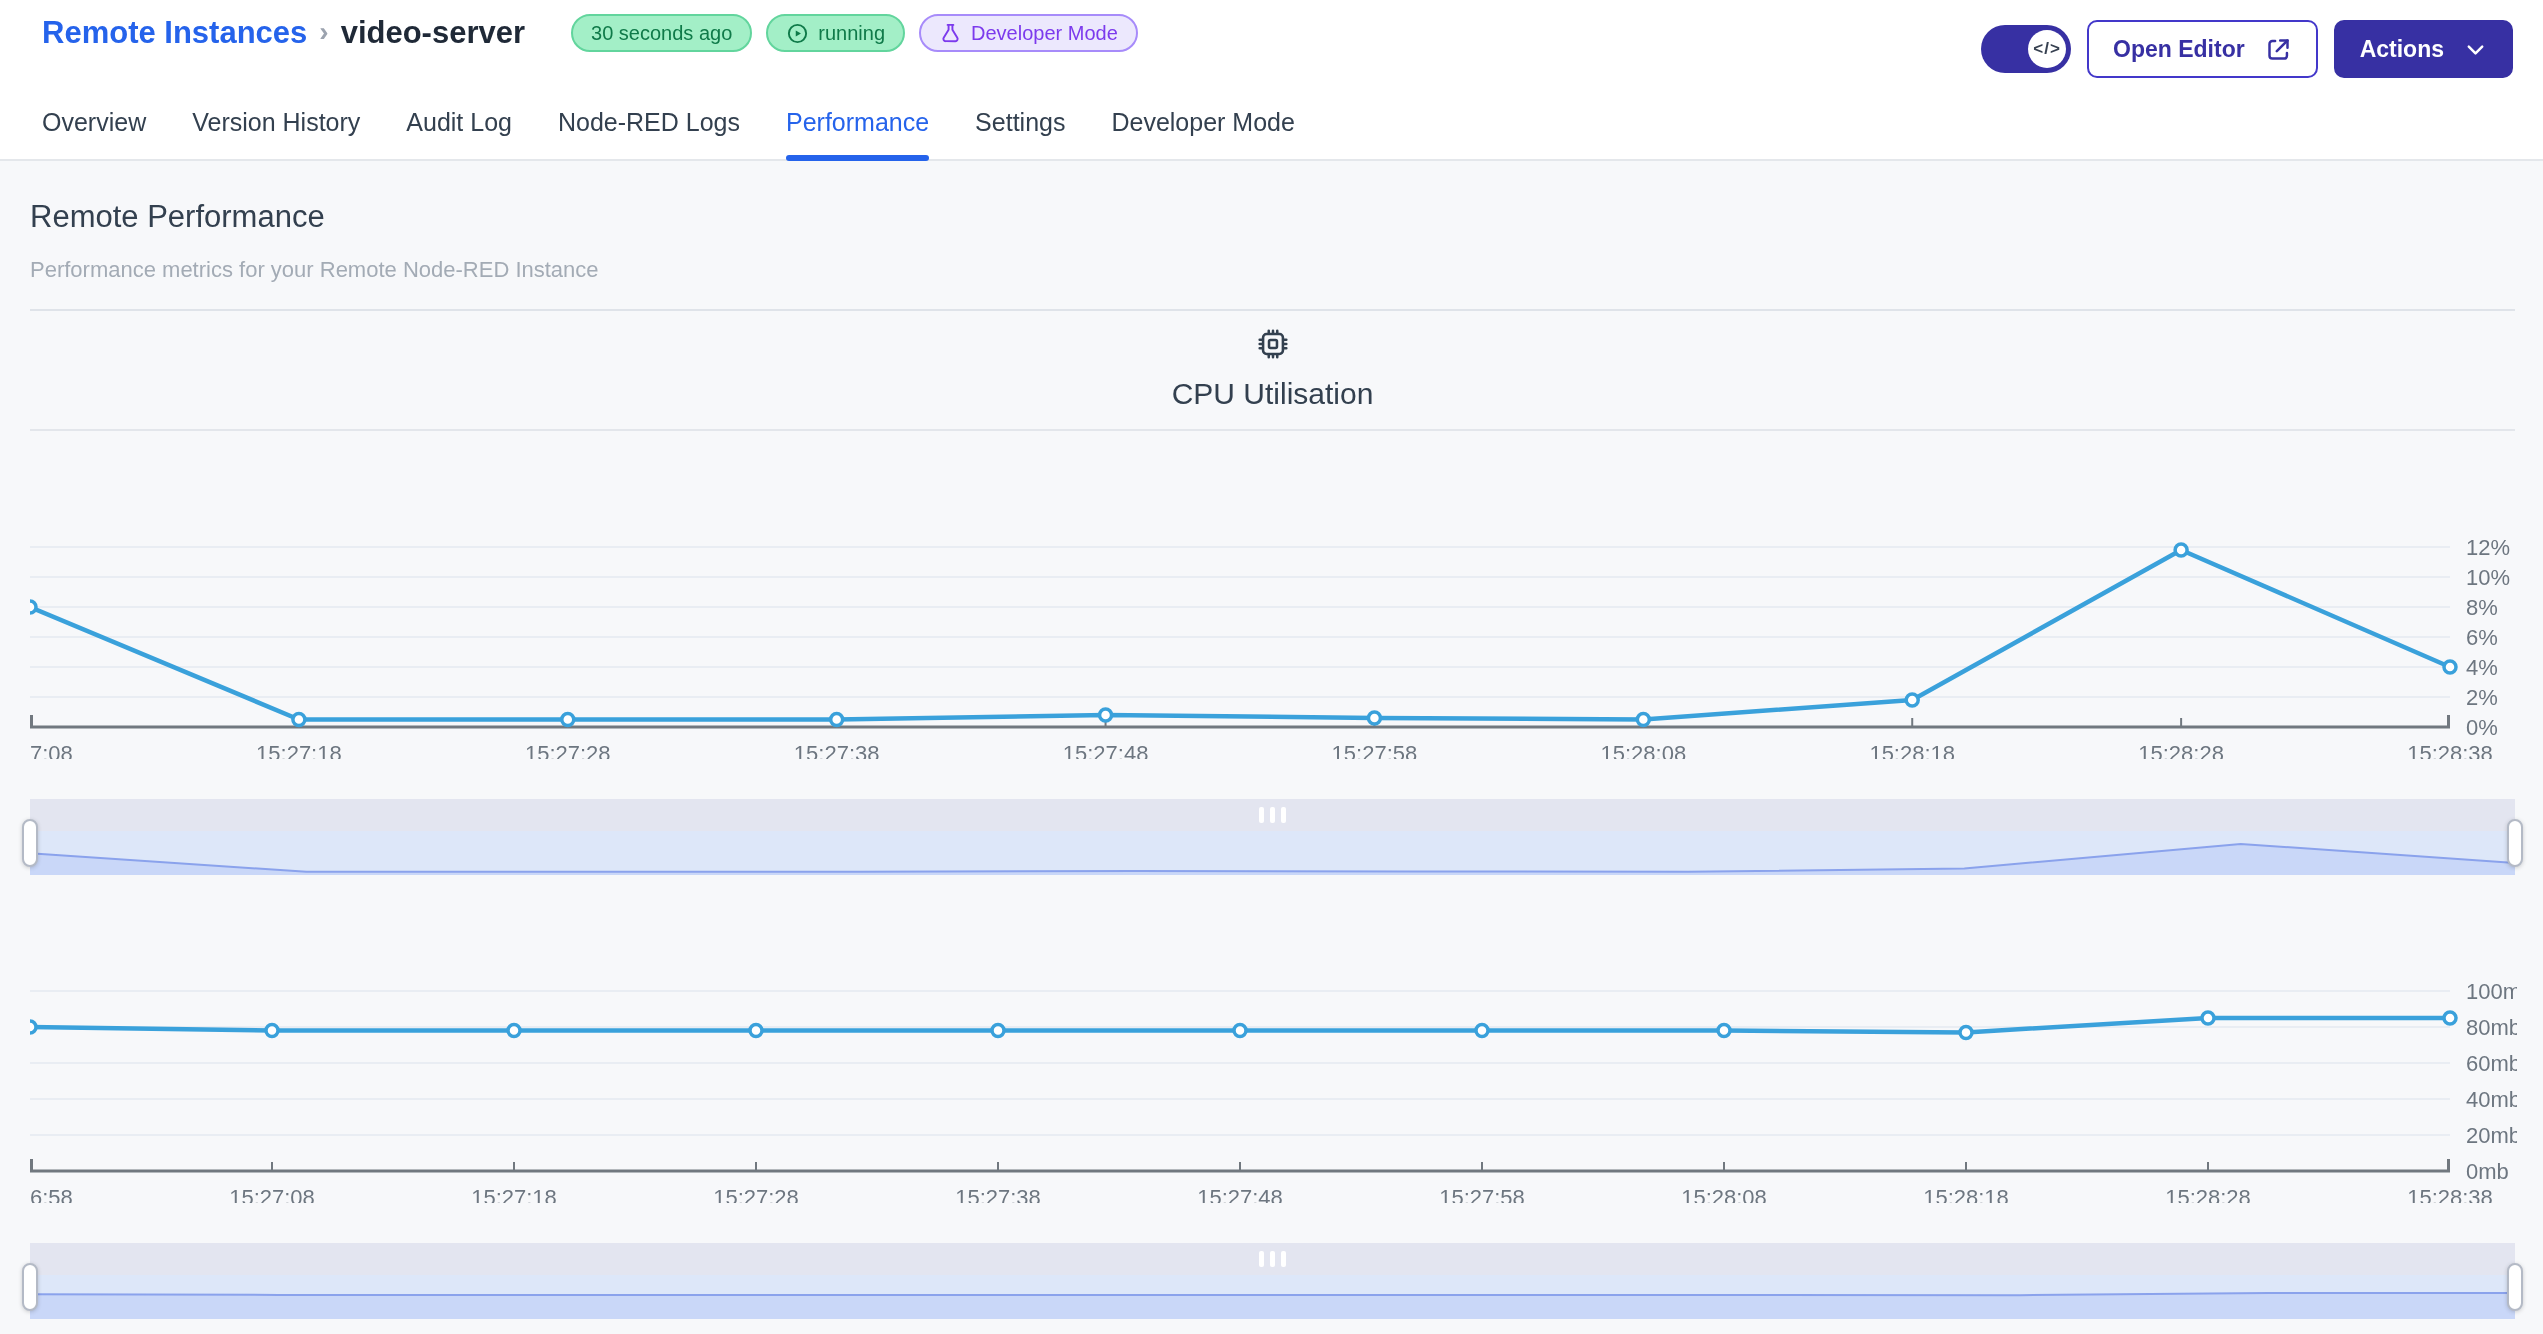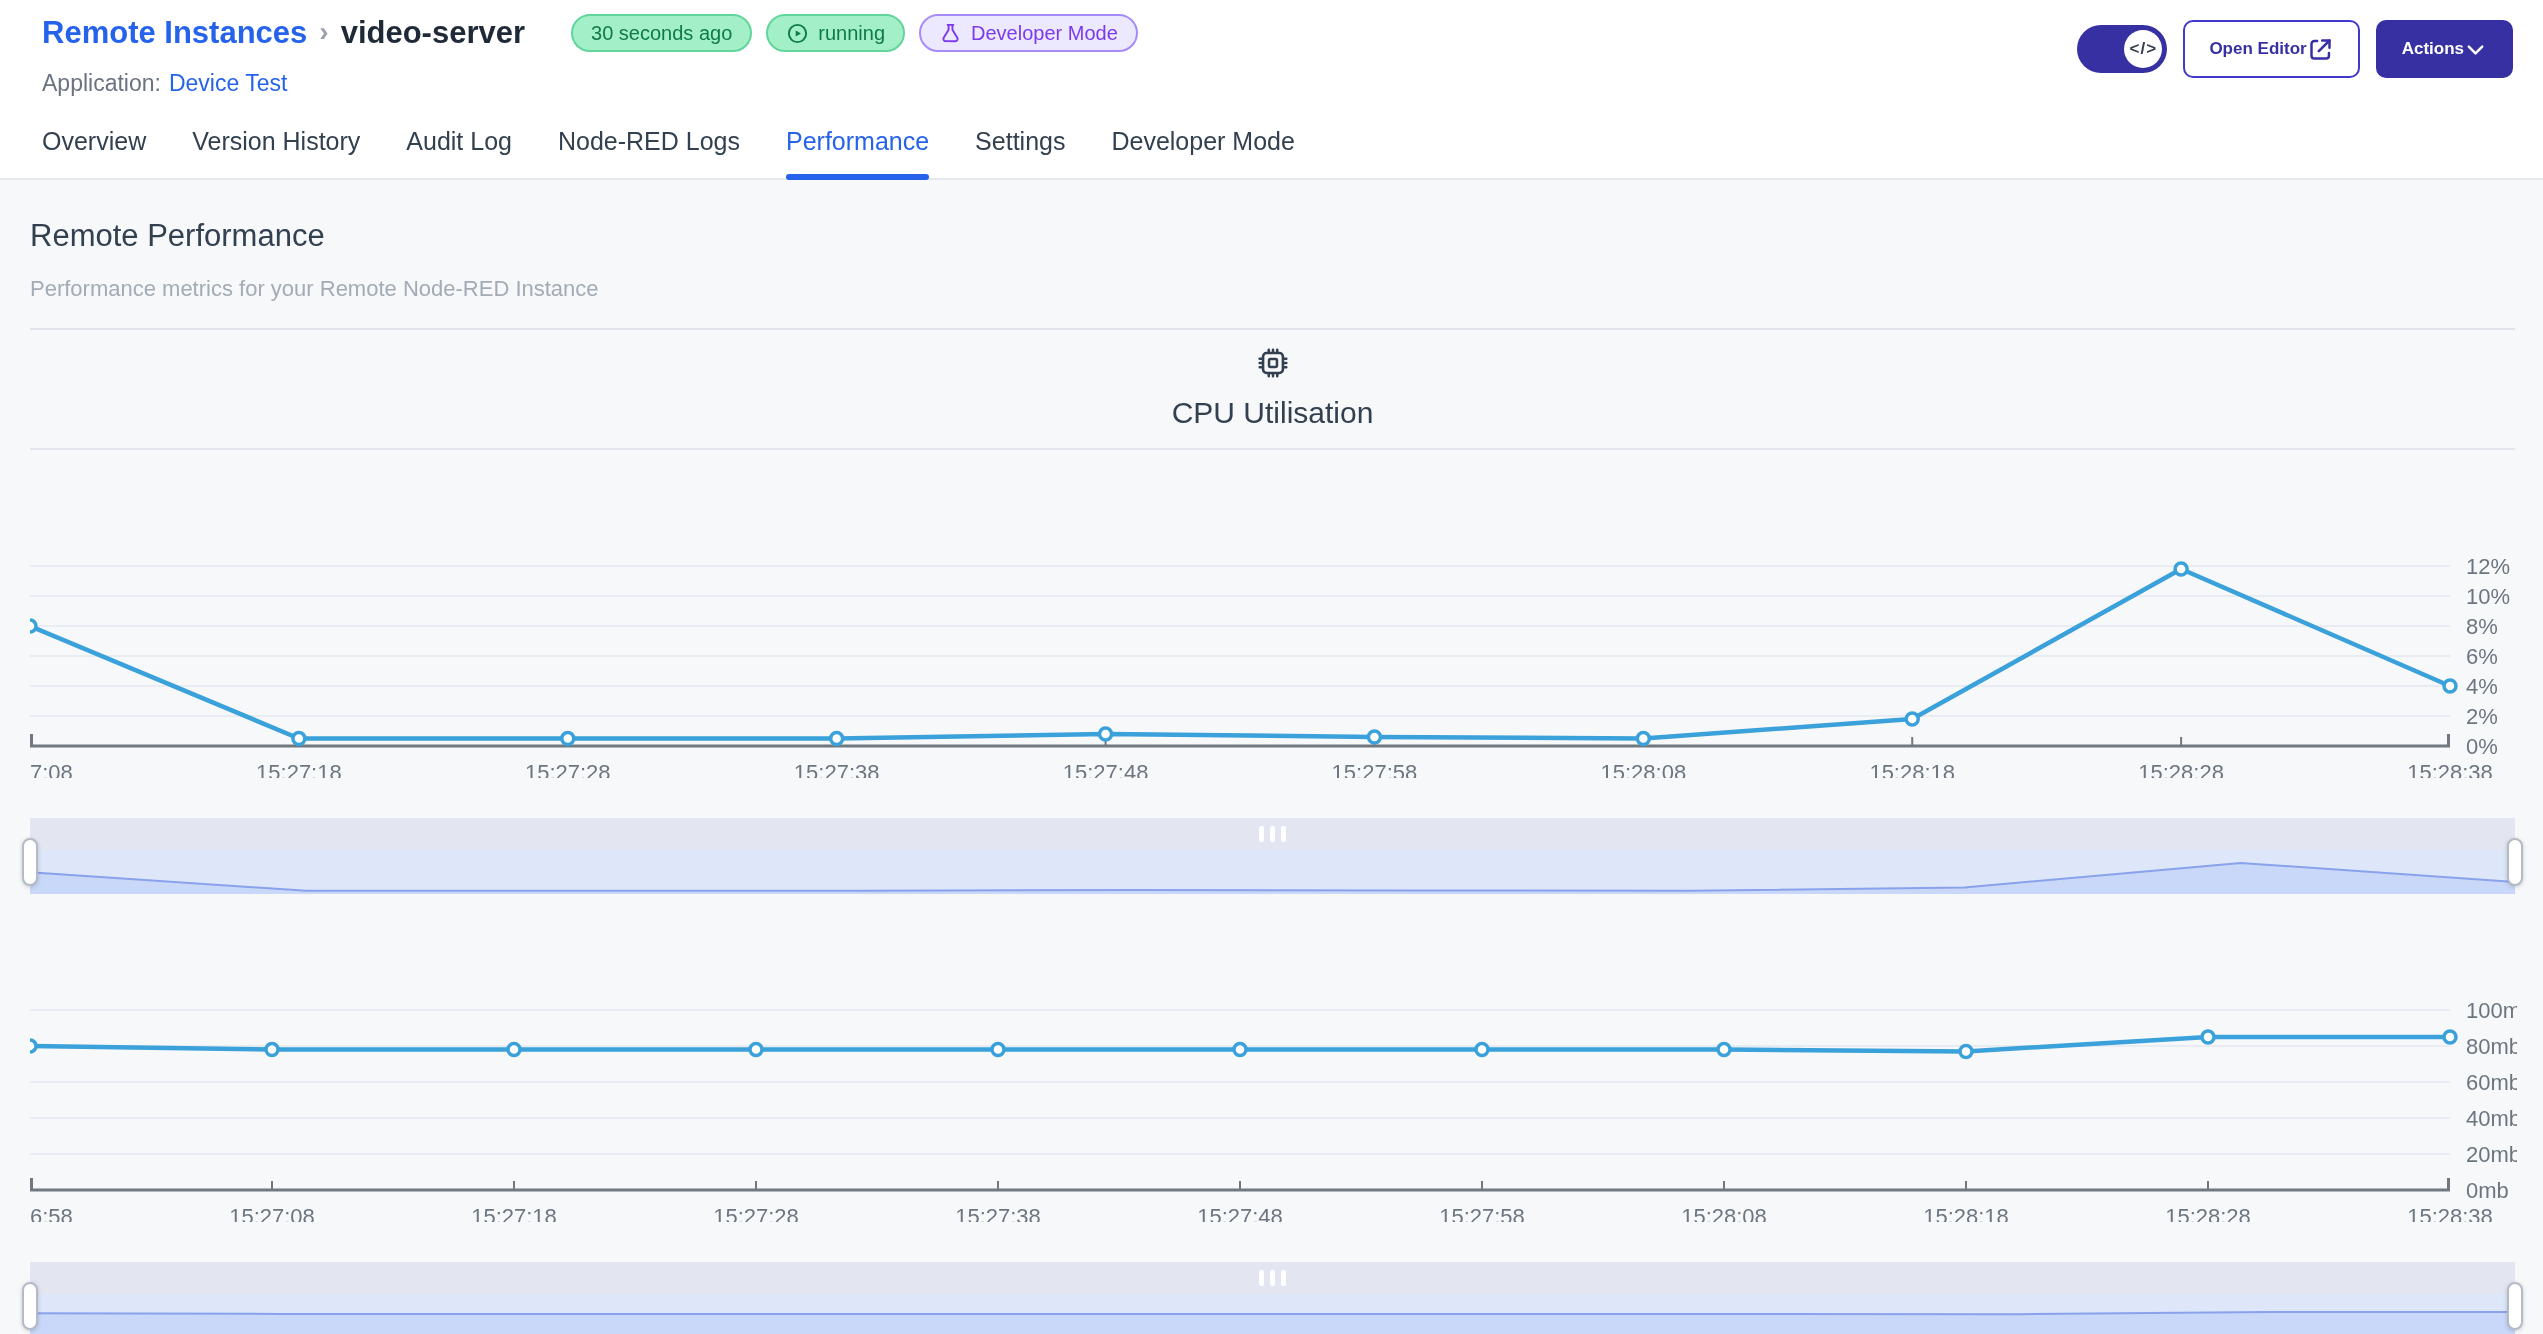--- a/index.html
+++ b/index.html
@@ -18,21 +18,21 @@
   .badge-green { background:#a3efc7; border:2px solid #62d59d; color:#0f7a49; }
   .badge-purple { background:#ece8fd; border:2px solid #a78bfa; color:#7c3aed; }
   .badge svg { display:block; }
   .app-row { margin-top:18px; font-size:23px; }
   .app-label { color:#6b7280; }
   .app-link { color:#2563eb; text-decoration:none; cursor:pointer; margin-left:8px; }
 
   .topbar-right { display:flex; align-items:center; gap:16px; padding-top:6px; }
   .dev-toggle { width:90px; height:48px; border-radius:24px; background:#3730a3; position:relative; cursor:pointer; border:none; }
   .dev-toggle .knob { position:absolute; right:5px; top:5px; width:38px; height:38px; border-radius:50%; background:#fff; display:flex; align-items:center; justify-content:center; font-size:17px; font-weight:bold; color:#374151; letter-spacing:1px; }
-  .btn { height:58px; border-radius:10px; font-size:17px; font-weight:bold; display:inline-flex; align-items:center; gap:0; padding:0 24px; cursor:pointer; font-family:"Liberation Sans", sans-serif;text-align:center; }
+  .btn { height:58px; border-radius:10px; font-size:23px; font-weight:bold; display:inline-flex; align-items:center; gap:20px; padding:0 24px; cursor:pointer; font-family:"Liberation Sans", sans-serif;text-align:center; }
   .btn-outline { background:#fff; border:2px solid #4338ca; color:#3730a3; }
   .btn-solid { background:#3730a3; border:2px solid #3730a3; color:#fff; }
 
   
   .tabs { display:flex; gap:46px; padding:30px 42px 0 42px; border-bottom:2px solid #e4e7eb; background:#fff;text-align:right; }
   .tab { font-size:25px; color:#33404f; padding-bottom:22px; position:relative; cursor:pointer; white-space:nowrap; }
   .tab.active { color:#2563eb; }
   .tab.active::after { content:""; position:absolute; left:0; right:0; bottom:-2px; height:6px; border-radius:4px; background:#2563eb; }
 
   
@@ -84,23 +84,20 @@
             <span>running</span>
           </span>
           <span class="badge badge-purple">
             <svg width="23" height="23" viewBox="0 0 24 24" fill="none" stroke="#7c3aed" stroke-width="2" stroke-linecap="round" stroke-linejoin="round">
               <path d="M9 3h6"></path>
               <path d="M10 3v5.2L4.9 16.5A2.3 2.3 0 0 0 6.9 20h10.2a2.3 2.3 0 0 0 2-3.5L14 8.2V3"></path>
             </svg>
             <span>Developer Mode</span>
           </span>
         </div>
-      </div>
-      <div class="app-row">
-        <span class="app-label">Application:</span><a class="app-link">Device Test</a>
       </div>
     </div>
 
     <div class="topbar-right">
       <button class="dev-toggle">
         <span class="knob">&lt;/&gt;</span>
       </button>
       <button class="btn btn-outline">
         <span>Open Editor</span>
         <svg width="27" height="27" viewBox="0 0 24 24" fill="none" stroke="#3730a3" stroke-width="2.2" stroke-linecap="round" stroke-linejoin="round">

